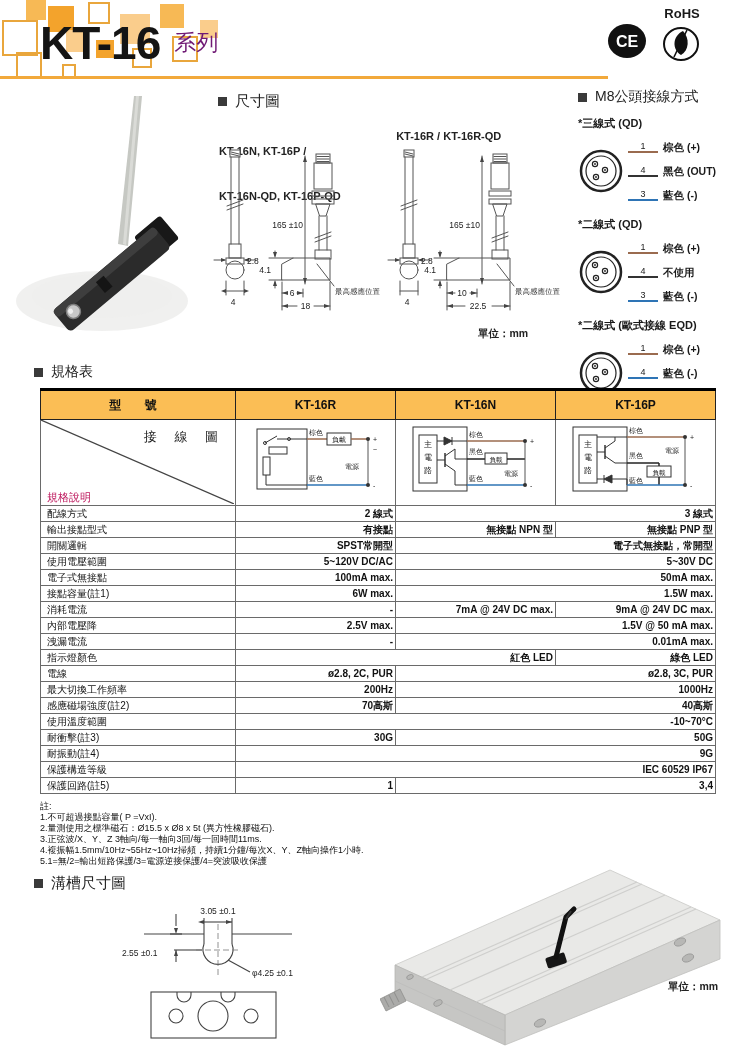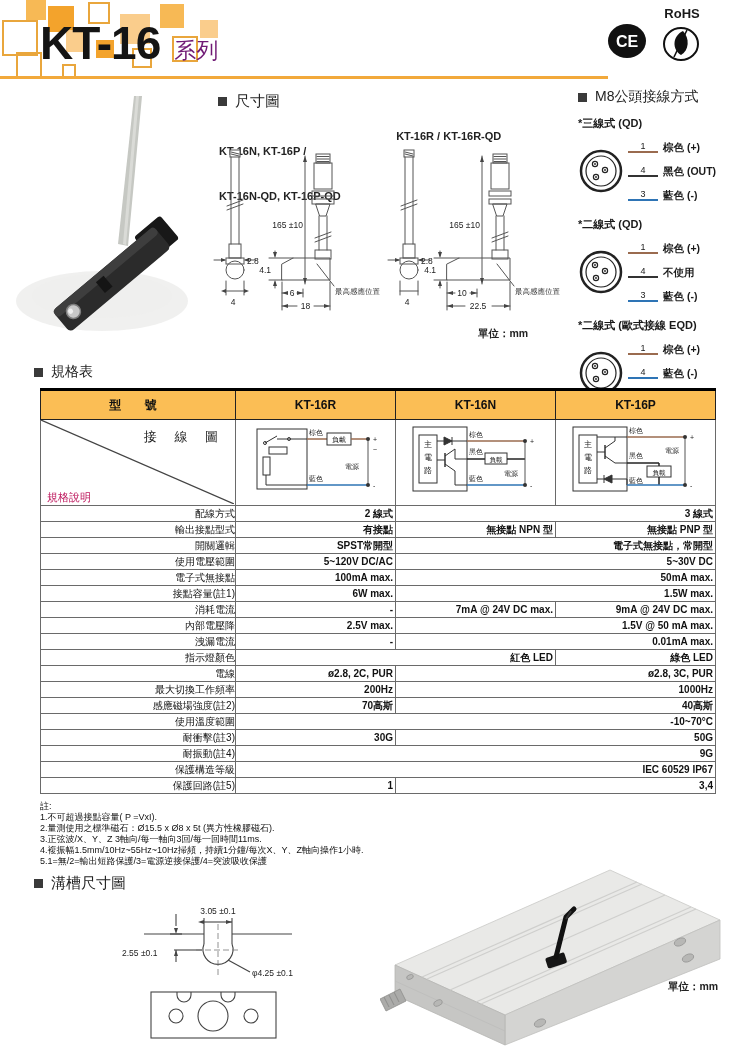--- a/index.html
+++ b/index.html
@@ -34,21 +34,21 @@
   .pin-label{font-size:10.5px;font-weight:bold;margin-left:5px;white-space:nowrap;margin-bottom:4px}
   
   table.spec{border-collapse:collapse;table-layout:fixed;width:675px;background:#fff}
   .spec th{background:#FBBE55;font-size:12px;font-weight:bold;height:30px;border:1px solid #222;
            border-top:3px solid #000;color:#111}
   .spec td{border:1px solid #6a6a6a}
   .spec .diag-row td{height:86px;padding:0;vertical-align:middle;text-align:center}
   .corner{position:relative}
   .corner .c-top{position:absolute;right:10px;top:8px;font-size:13px;letter-spacing:7px;color:#222}
   .corner .c-bot{position:absolute;left:6px;bottom:0;font-size:11px;color:#be185d}
-  .spec .lbl{font-size:10px;font-weight:normal;text-align:right;padding:0 0 0 6px;height:16px;color:#111;white-space:nowrap}
+  .spec .lbl{font-size:10px;font-weight:normal;text-align:left;padding:0 0 0 6px;height:16px;color:#111;white-space:nowrap}
   .spec .val{font-size:10px;font-weight:bold;text-align:right;height:16px;padding:0 2px;color:#111;white-space:nowrap}
   
   .notes{position:absolute;left:40px;top:801px;font-size:9px;line-height:11px;color:#111}
   .note-line{white-space:nowrap}
   .notes .note-title{font-size:9px}
   
   svg text{font-family:"Liberation Sans",sans-serif}
   .dim{font-size:8.5px;fill:#222}
   .dimcn{font-size:7.5px;fill:#333}
   .ckt{font-size:7px;fill:#222}
@@ -64,21 +64,21 @@
   <div class="sq o" style="left:16px;top:52px;width:26px;height:26px"></div>
   <div class="sq o" style="left:88px;top:2px;width:22px;height:22px"></div>
   <div class="sq" style="left:96px;top:40px;width:18px;height:18px;background:#F3A32C"></div>
   <div class="sq" style="left:120px;top:14px;width:30px;height:30px;background:#FACD8C"></div>
   <div class="sq o" style="left:132px;top:48px;width:20px;height:20px"></div>
   <div class="sq" style="left:160px;top:4px;width:24px;height:24px;background:#F7B955"></div>
   <div class="sq o" style="left:172px;top:36px;width:26px;height:26px"></div>
   <div class="sq" style="left:200px;top:20px;width:18px;height:18px;background:#FACD8C"></div>
   <div class="sq o" style="left:62px;top:64px;width:14px;height:14px"></div>
 </div>
-<div class="abs" style="left:40px;top:20px;display:flex;align-items:flex-end;gap:14px">
+<div class="abs" style="left:40px;top:20px;display:flex;align-items:center;gap:14px">
   <span class="title-big">KT-16</span>
   <span class="title-sub">系列</span>
 </div>
 <div class="rule" style="left:0;top:76px;width:608px"></div>
 
 <svg class="abs" style="left:604px;top:22px" width="46" height="38" viewBox="0 0 46 38">
   <ellipse cx="23" cy="19" rx="19" ry="17" fill="#111"></ellipse>
   <text x="23" y="24.5" text-anchor="middle" fill="#fff" font-size="16" font-weight="bold">CE</text>
 </svg>
 <div class="abs rohs-txt" style="left:658px;top:6px">RoHS</div>

